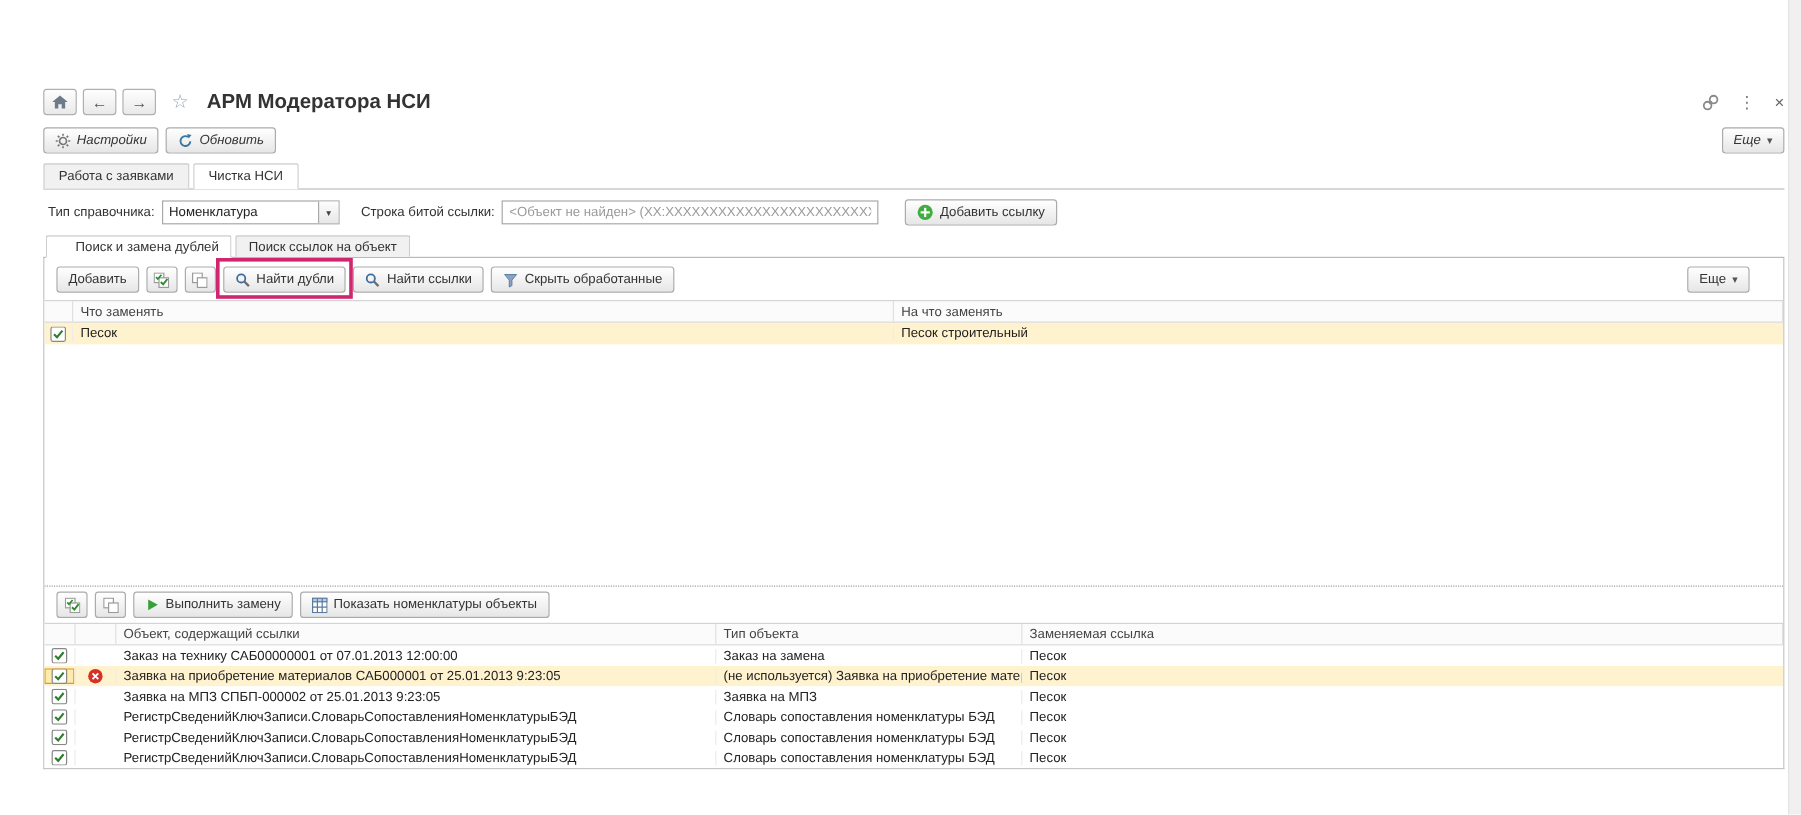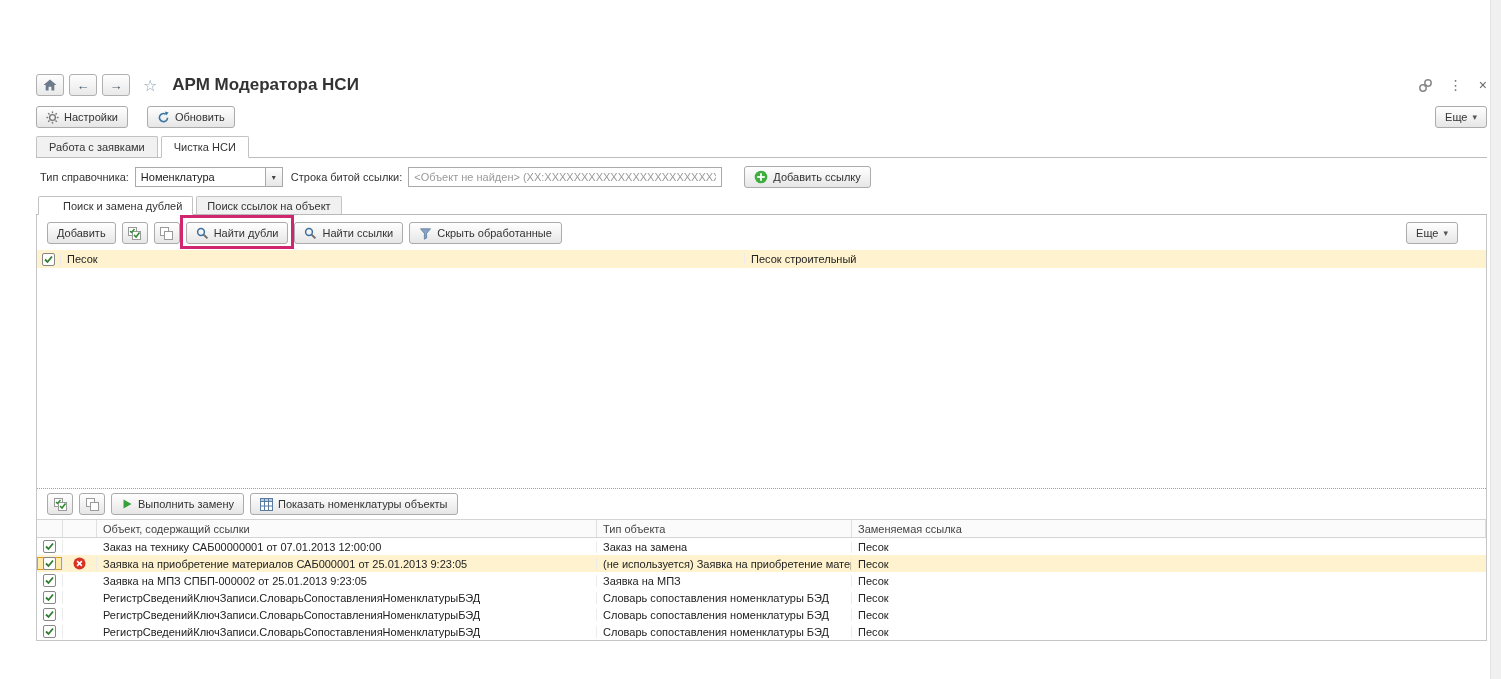--- a/index.html
+++ b/index.html
@@ -21,21 +21,21 @@
   .nav-right .glyph { font-size: 14px; line-height: 1; }
   .close-glyph { font-size: 15px; color: #666; }
 
   
   .btn { height: 22px; padding: 0 9px; border: 1px solid #ababab; border-radius: 3px;
          background: linear-gradient(#ffffff, #e6e6e6); font-size: 11px; color: #333;
          display: inline-flex; align-items: center; gap: 5px; white-space: nowrap; cursor: default; }
   .btn.icon-only { width: 26px; padding: 0; justify-content: center; }
   .chev { font-size: 9px; color: #555; }
 
-  .cmdbar { margin-top: 8px; display: flex; align-items: flex-start; gap: 19px; height: 22px; }
+  .cmdbar { margin-top: 8px; display: flex; align-items: flex-start; gap: 6px; height: 22px; font-style: italic; }
   .cmdbar .more { margin-left: auto; }
 
   
   .tabrow { margin-top: 8px; display: flex; align-items: flex-end; border-bottom: 1px solid #bdbdbd; height: 22px; }
   .tab { height: 21px; padding: 0 12px; display: inline-flex; align-items: center; font-size: 11px; color: #333;
          background: #f1f1f1; border: 1px solid #c3c3c3; border-bottom: none; border-radius: 2px 2px 0 0;
          margin-right: 3px; white-space: nowrap; cursor: default; }
   .tab.active { background: #fff; height: 22px; margin-bottom: -1px; border-bottom: 1px solid #fff; }
 
   
@@ -171,21 +171,21 @@
       <span class="tab">Работа с заявками</span>
       <span class="tab active">Чистка НСИ</span>
     </div>
 
     <div class="filterrow">
       <span class="lbl">Тип справочника:</span>
       <span class="combo">
         <span class="combo-text">Номенклатура</span>
         <span class="combo-btn">▾</span>
       </span>
-      <span class="lbl" style="margin-left:2px">Строка битой ссылки:</span>
+      <span class="lbl" style="margin-left:12px">Строка битой ссылки:</span>
       <input class="txt-input" type="text" placeholder="&lt;Объект не найден&gt; (XX:XXXXXXXXXXXXXXXXXXXXXXXXXXXX..." style="">
       <span class="btn addlink">
         <span>
           <svg width="14" height="14" viewBox="0 0 14 14">
             <circle cx="7" cy="7" r="6.3" fill="#3fae3f"></circle>
             <rect x="6.1" y="3.2" width="1.8" height="7.6" fill="#fff"></rect>
             <rect x="3.2" y="6.1" width="7.6" height="1.8" fill="#fff"></rect>
           </svg>
         </span>
         <span>Добавить ссылку</span>
@@ -250,20 +250,25 @@
           </span>
           <span>Скрыть обработанные</span>
         </span>
         <span class="btn more">
           <span>Еще</span>
           <span class="chev">▾</span>
         </span>
       </div>
 
       <div class="grid1">
+        <div class="grid-head">
+          <div class="cell cell-cb"></div>
+          <div class="cell c-what">Что заменять</div>
+          <div class="cell c-to">На что заменять</div>
+        </div>
         <div>
 
             <div class="row selected">
               <div class="cell cell-cb">
                 <span class="checkbox">
                   <svg width="11" height="11" viewBox="0 0 11 11">
                     <path d="M2 5.5 L4.5 8 L9 2.5" fill="none" stroke="#2f7d2f" stroke-width="1.8"></path>
                   </svg>
                 </span>
               </div>

